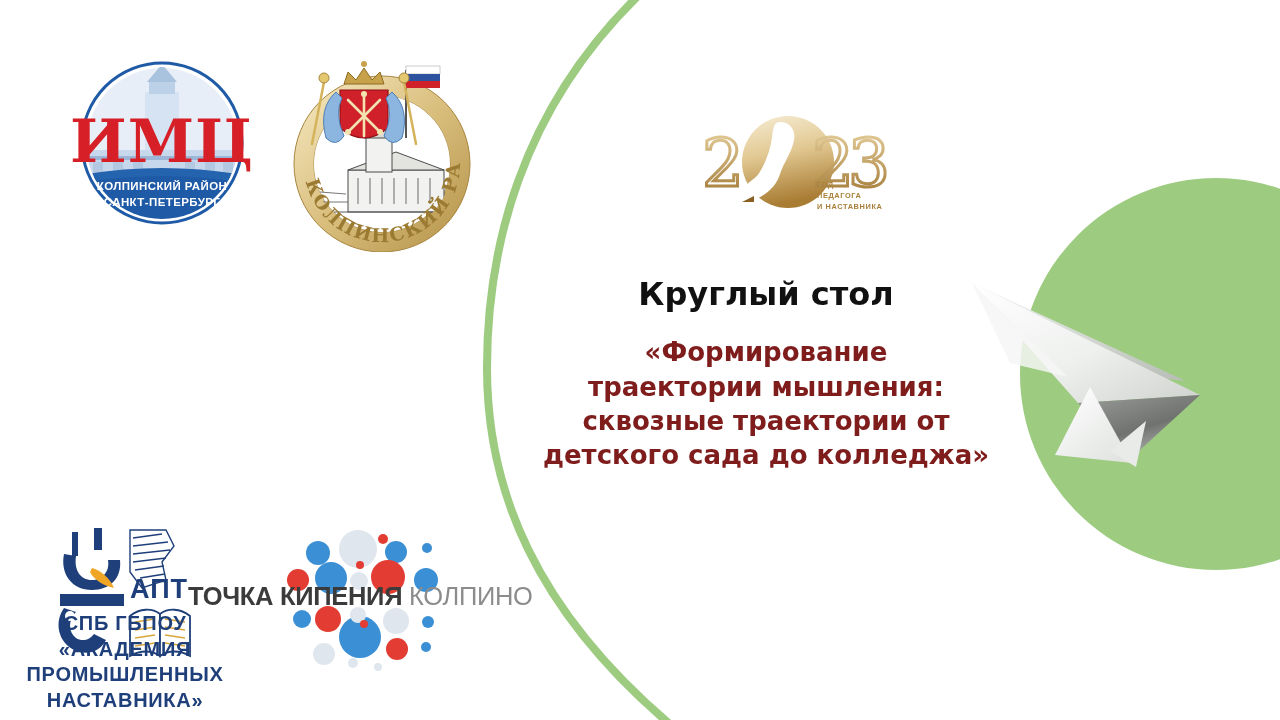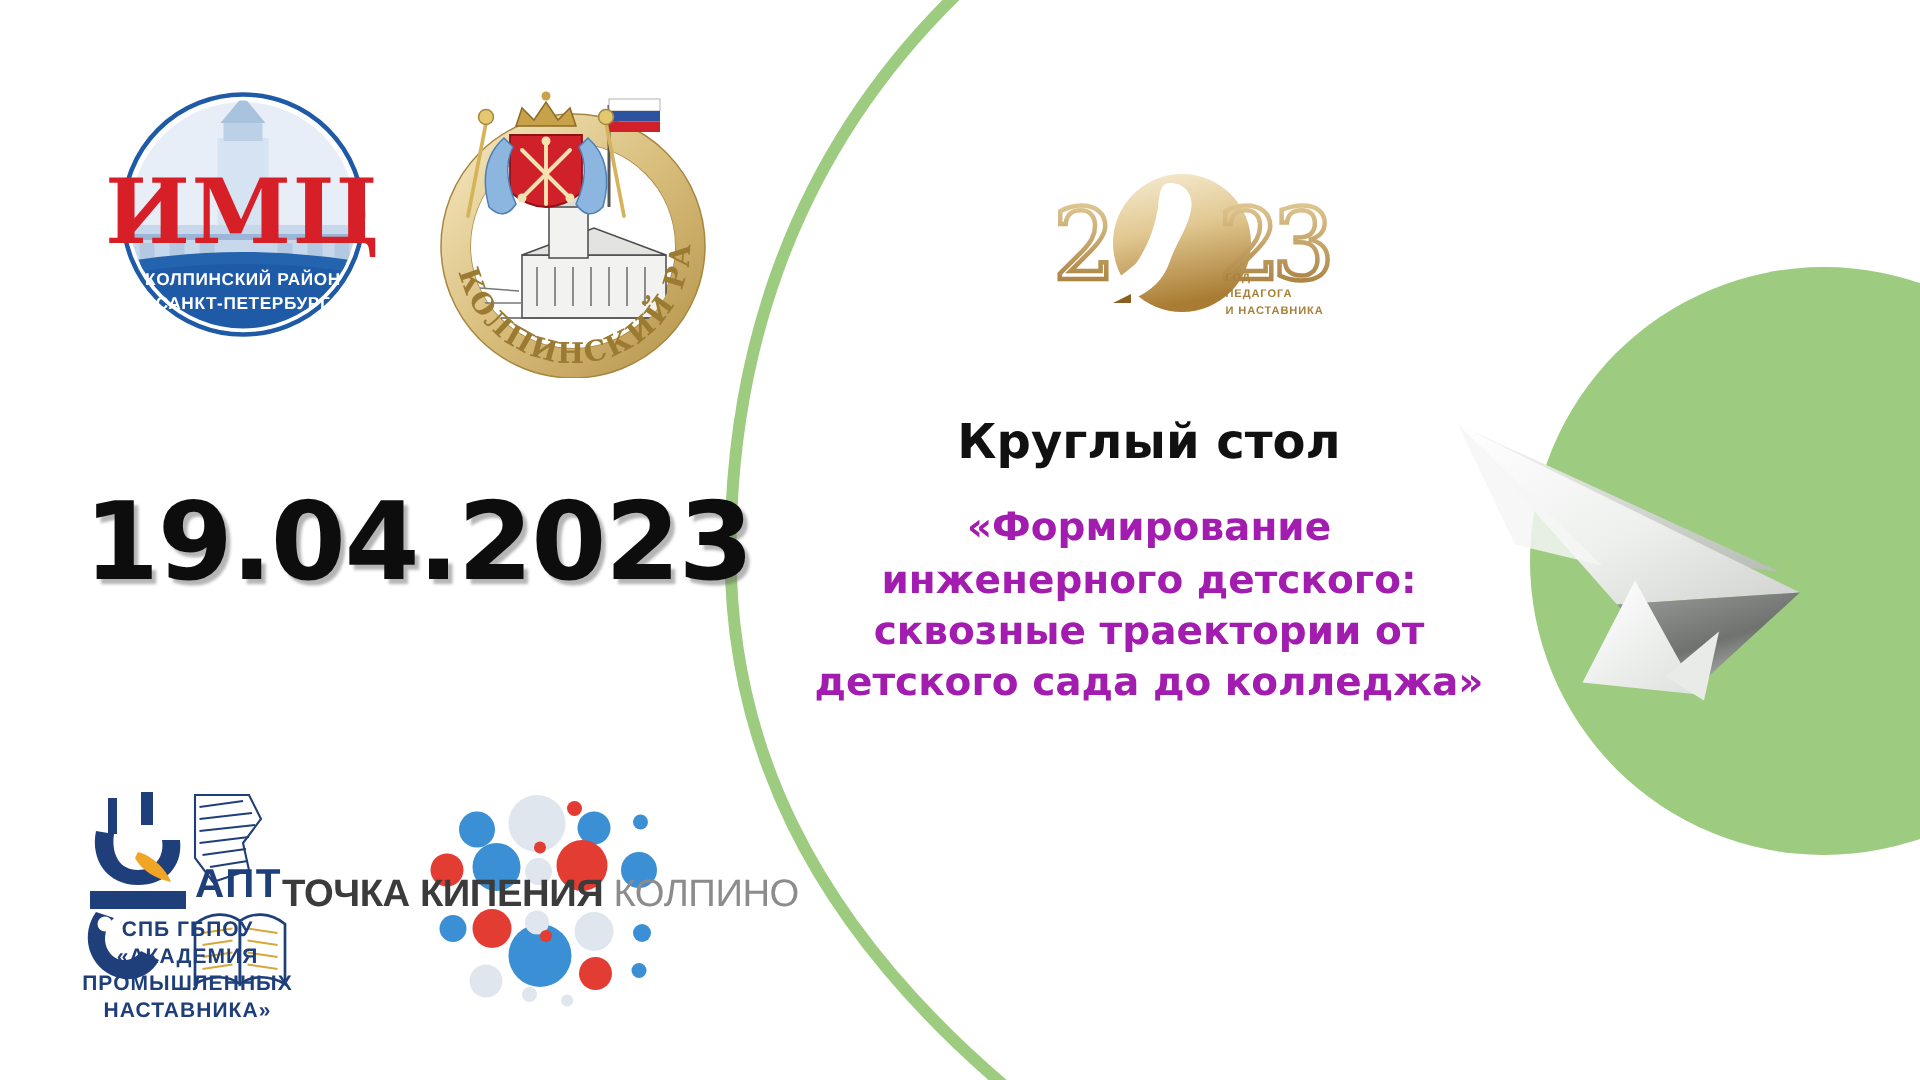--- a/index.html
+++ b/index.html
@@ -106,21 +106,21 @@
     font-size: 32px;
     font-weight: bold;
     color: #111111;
     line-height: 1.2;
     margin: 0 0 22px 0;
   }
   .title-main {
     font-family: "DejaVu Sans", sans-serif;
     font-size: 26px;
     font-weight: bold;
-    color: #a21caf;
+    color: #7f1d1d;
     line-height: 1.32;
     margin: 0;
   }
   .title-main .tl {
     display: block;
     white-space: nowrap;
   }
 
   
   .apt-logo {
@@ -130,21 +130,21 @@
     width: 190px;
     height: 200px;
   }
   .apt-caption {
     position: absolute;
     left: 20px;
     top: 611px;
     width: 210px;
     text-align: center;
     font-family: "Liberation Sans", sans-serif;
-    font-size: 14px;
+    font-size: 20px;
     font-weight: bold;
     color: #1f3f7a;
     line-height: 1.28;
     letter-spacing: 0.7px;
   }
   .apt-caption span { display: block; white-space: nowrap; }
 
   
   .tk-logo {
     position: absolute;
@@ -361,29 +361,26 @@
                C 52 84, 66 74, 78 64 C 84 59, 89 56, 92 60 Z"></path>
       <path d="M 96 16 C 101 14, 106 18, 106 24 L 98 26 Z"></path>
     </g>
     <path d="M 70 88 L 58 94 L 70 94 Z" fill="#8a5f22"></path>
 
     <text x="133" y="79" font-family="'Liberation Sans', sans-serif" font-size="7.4" font-weight="bold" fill="#a8803a" letter-spacing="0.6">ГОД</text>
     <text x="133" y="90" font-family="'Liberation Sans', sans-serif" font-size="7.4" font-weight="bold" fill="#a8803a" letter-spacing="0.6">ПЕДАГОГА</text>
     <text x="133" y="101" font-family="'Liberation Sans', sans-serif" font-size="7.4" font-weight="bold" fill="#a8803a" letter-spacing="0.6">И НАСТАВНИКА</text>
   </svg>
 
-  <div class="date-block">
-    <div class="date-text">19.04.2023</div>
-  </div>
 
   <div class="title-block">
     <p class="title-kicker">Круглый стол</p>
     <p class="title-main">
       <span class="tl">«Формирование</span>
-      <span class="tl">инженерного детского:</span>
+      <span class="tl">траектории мышления:</span>
       <span class="tl">сквозные траектории от</span>
       <span class="tl">детского сада до колледжа»</span>
     </p>
   </div>
 
   <svg class="apt-logo" viewBox="0 0 190 200" xmlns="http://www.w3.org/2000/svg">
 
     <g fill="#1f3f7a">
       <path d="M 38 34 L 44 34 L 44 58 L 38 58 Z"></path>
       <path d="M 60 30 L 68 30 L 68 52 L 60 52 Z"></path>

